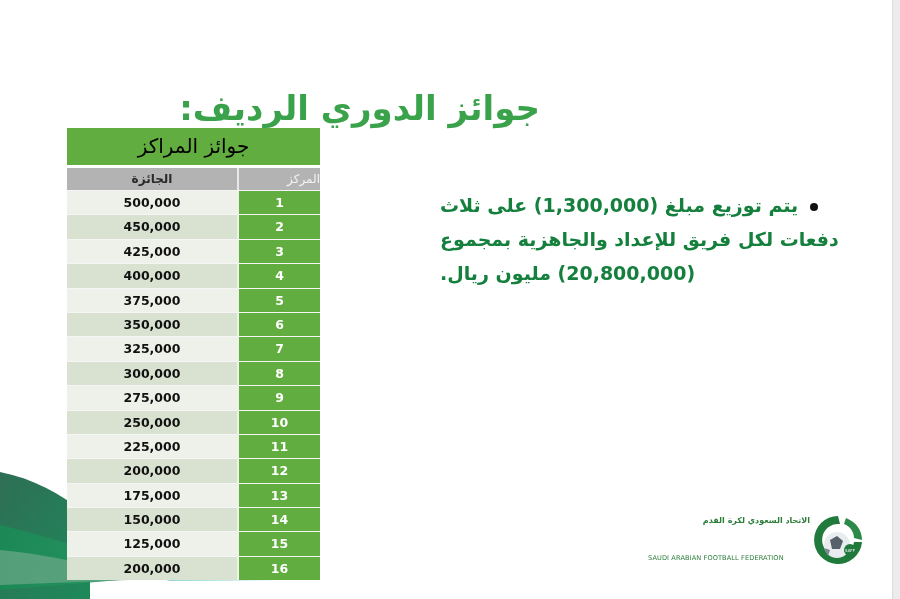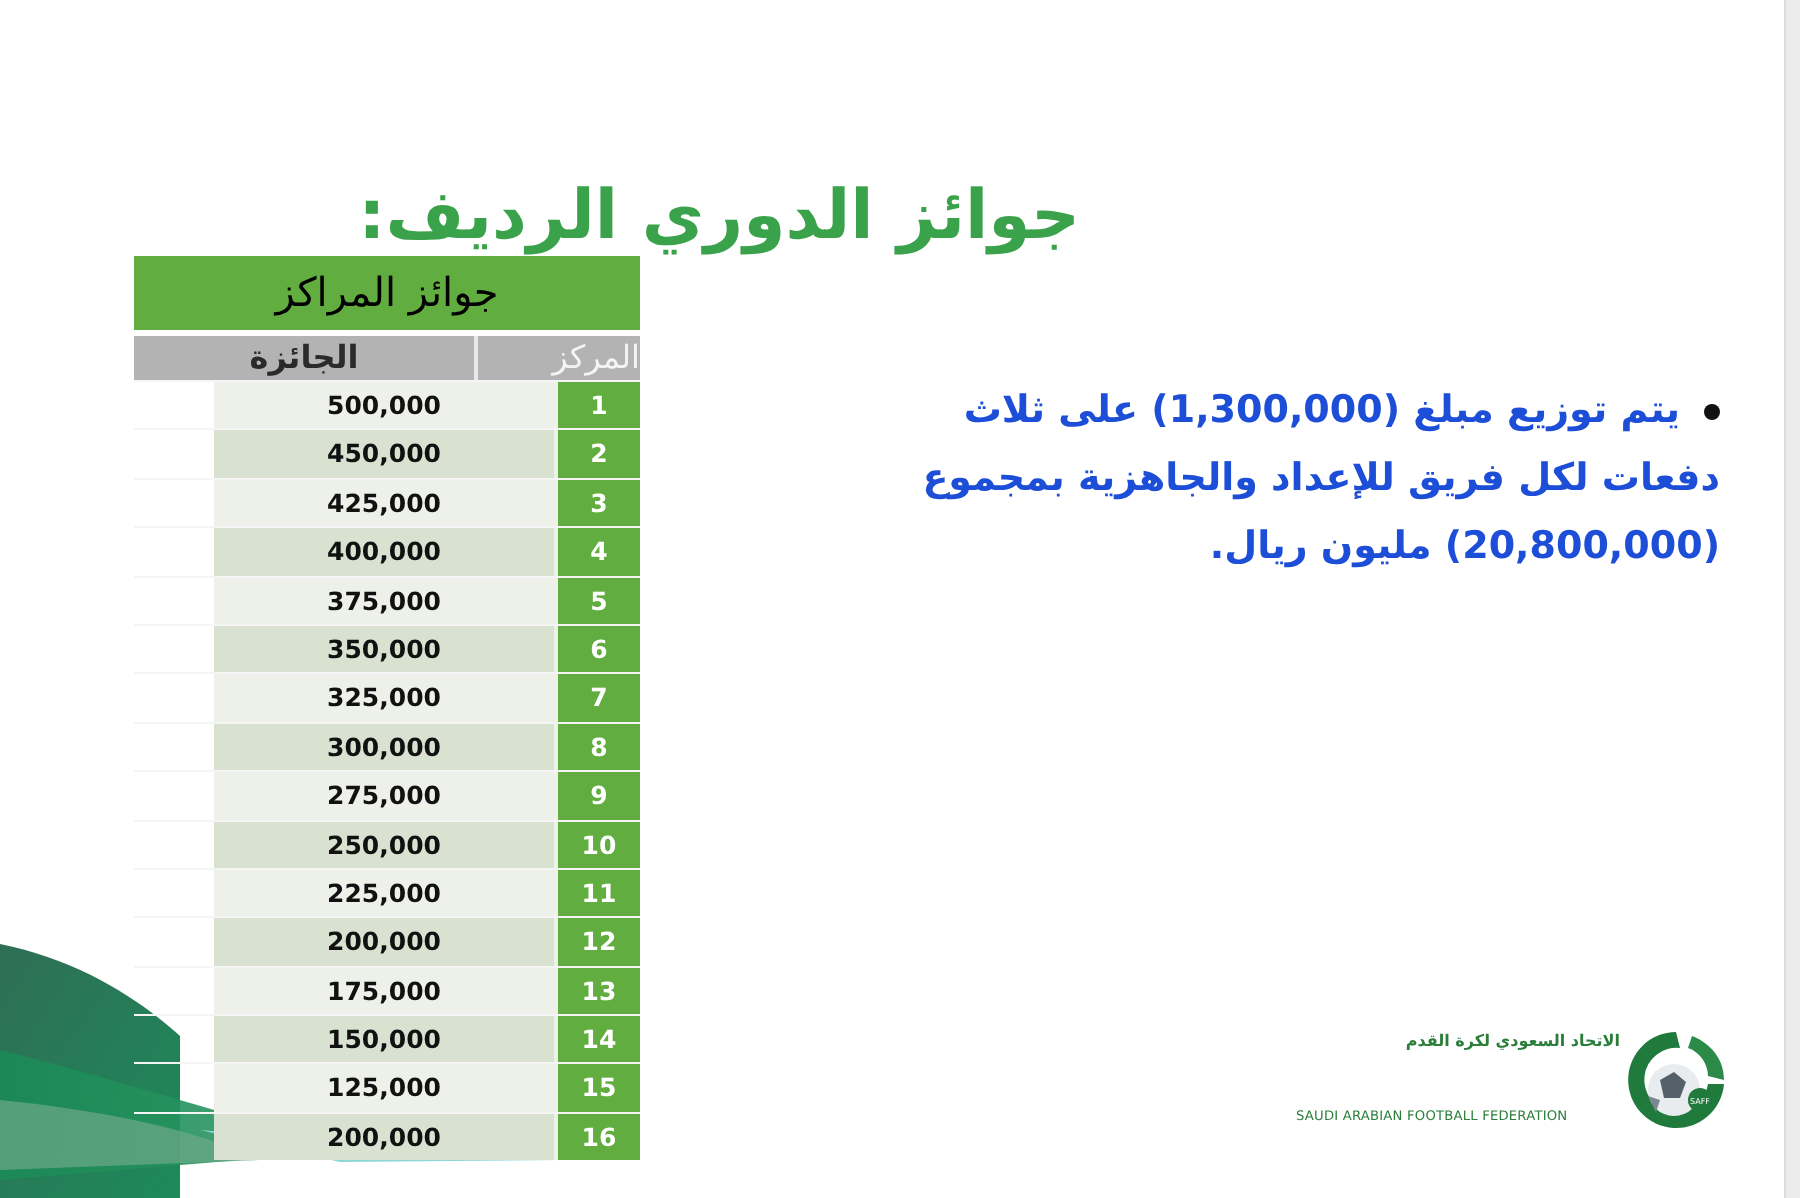--- a/index.html
+++ b/index.html
@@ -3,29 +3,29 @@
 <meta charset="utf-8">
 <style>
   html, body { margin:0; padding:0; }
   body { width:900px; height:599px; position:relative; overflow:hidden; background:#fdfdfd; font-family:"DejaVu Sans", sans-serif; }
   .slide { position:absolute; left:0; top:0; width:892px; height:599px; background:#ffffff; }
   .right-strip { position:absolute; left:892px; top:0; width:8px; height:599px; background:#ececec; border-left:1px solid #dcdcdc; }
   .main-title { position:absolute; left:220px; top:80px; width:320px; height:56px; direction:rtl; text-align:left; color:#3aa24a; font-weight:bold; font-size:34px; line-height:56px; font-family:"DejaVu Sans", sans-serif; white-space:nowrap; }
   .deco { position:absolute; left:0; top:440px; width:340px; height:160px; }
   .table-wrap { position:absolute; left:67px; top:128px; width:253px; }
   .t-title { height:37px; background:#62ad3f; color:#000000; font-weight:normal; font-size:20px; line-height:37px; text-align:center; direction:rtl; }
-  .t-header { display:flex; height:22px; margin-top:3px; background:#b3b3b3; color:#f4f4f4; font-size:16px; line-height:22px; direction:ltr; }
+  .t-header { display:flex; height:22px; margin-top:3px; background:#b3b3b3; color:#f4f4f4; font-size:12px; line-height:22px; direction:ltr; }
   .t-header .c-prize { width:170px; text-align:center; direction:rtl; font-weight:bold; color:#2a2a2a; }
   .t-header .c-pos { flex:1; text-align:right; direction:rtl; border-left:2px solid #e8e8e8; }
   .t-row { display:flex; height:23.4px; line-height:23.4px; border-top:1px solid #f5f5f5; font-size:12.5px; font-weight:bold; }
-  .t-row .c-prize { width:170px; text-align:center; color:#111;margin-left:40px; }
+  .t-row .c-prize { width:170px; text-align:center; color:#111; }
   .t-row:nth-child(odd) .c-prize { background:#eef0ea; }
   .t-row:nth-child(even) .c-prize { background:#d9e2d1; }
   .t-row .c-pos { flex:1; background:#62ad3f; color:#fff; text-align:center; border-left:2px solid #eef3ea; }
-  .bullet-text { position:absolute; left:440px; top:188px; width:420px; direction:rtl; text-align:right; font-size:19px; font-weight:bold; line-height:34px; color:#1d4ed8; }
+  .bullet-text { position:absolute; left:440px; top:188px; width:420px; direction:rtl; text-align:left; font-size:19px; font-weight:bold; line-height:34px; color:#15803d; }
   .bullet-text .dot { display:inline-block; width:8px; height:8px; border-radius:50%; background:#111; margin-left:12px; vertical-align:middle; }
   .logo { position:absolute; left:640px; top:512px; width:230px; height:60px; }
   .logo-ar { position:absolute; left:10px; top:4px; width:160px; font-size:8px; color:#2b7d3a; direction:rtl; text-align:right; font-weight:bold; }
   .logo-en { position:absolute; left:8px; top:42px; font-size:6.6px; color:#2b7d3a; font-weight:normal; letter-spacing:0.1px; white-space:nowrap; font-family:"DejaVu Sans", sans-serif; }
   .logo-emblem { position:absolute; left:170px; top:0px; width:56px; height:56px; }
 </style>
 </head>
 <body>
 
 <div class="slide">

